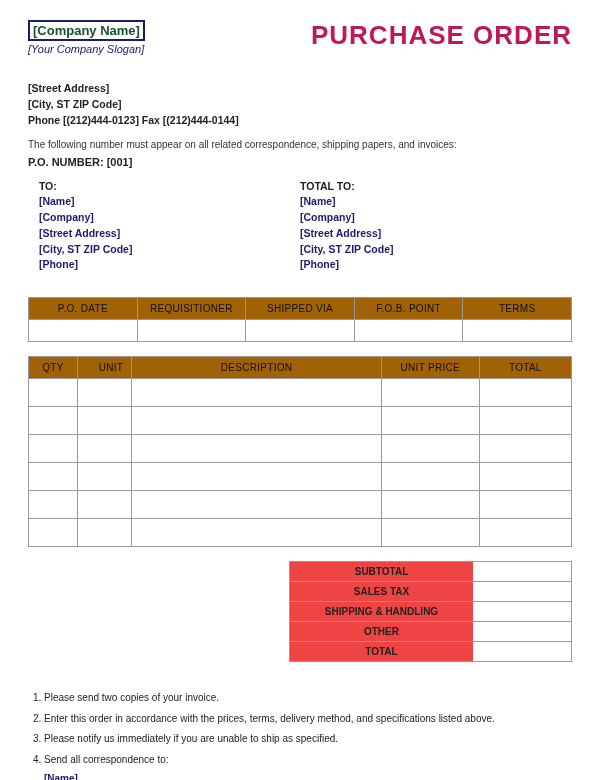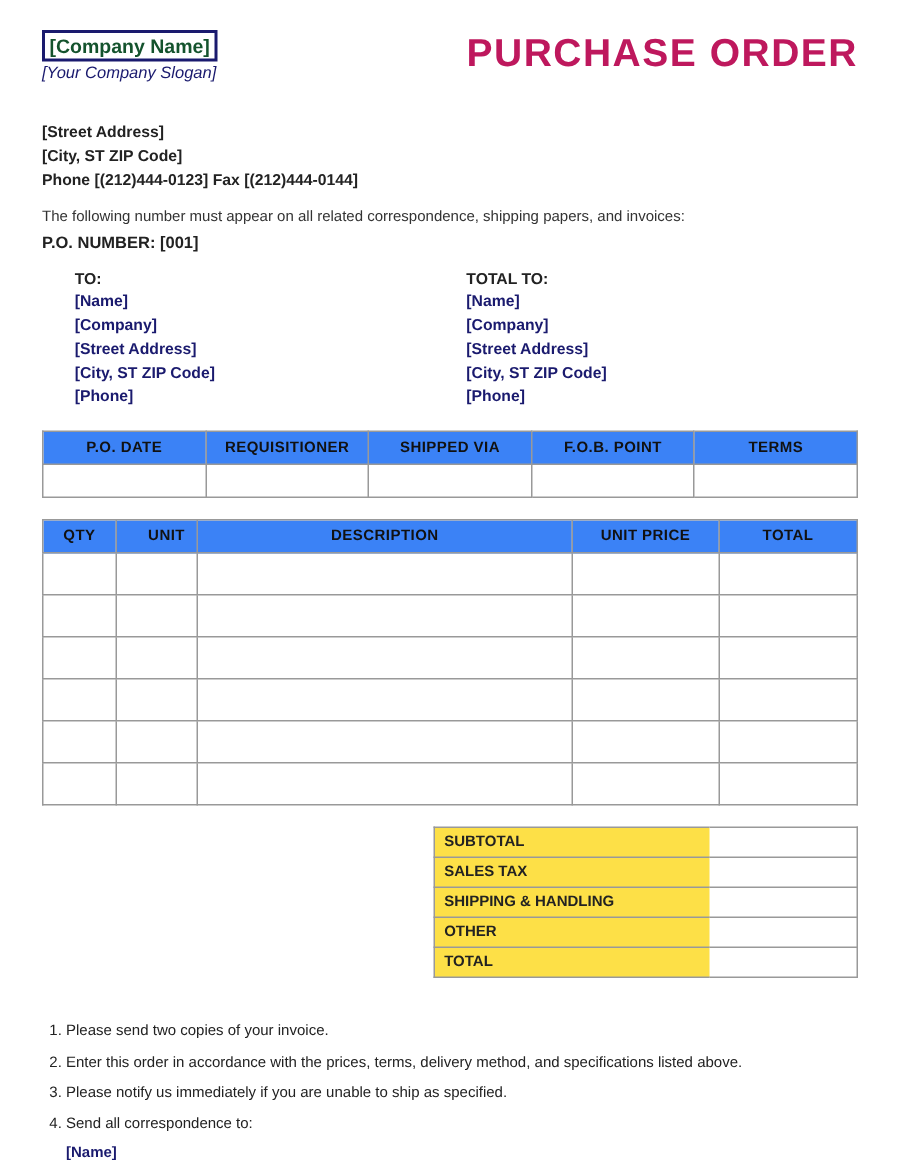--- a/index.html
+++ b/index.html
@@ -59,22 +59,22 @@
     }
     .po-number {
       font-weight: bold;
       font-size: 11px;
       margin-bottom: 12px;
     }
 
     
     .to-section {
       display: flex;
-      justify-content: flex-end;
-      margin-bottom: 14px;
+      justify-content: center;
+      margin-bottom: 24px;
     }
     .to-block {
       width: 48%;
     }
     .to-label {
       font-weight: bold;
       font-size: 10.5px;
       margin-bottom: 2px;
     }
     .to-field {
@@ -84,25 +84,25 @@
       line-height: 1.5;
     }
 
     
     table {
       width: 100%;
       border-collapse: collapse;
       margin-bottom: 14px;
     }
     th {
-      background: #3b82f6;
+      background: #a16207;
       border: 1px solid #999;
       text-align: center;
       font-size: 10px;
-      font-weight: bold;
+      font-weight: normal;
       padding: 5px 3px;
       color: #111;
       text-transform: uppercase;
       letter-spacing: 0.3px;
     }
     td {
       border: 1px solid #999;
       padding: 4px 3px;
       font-size: 10px;
     }
@@ -128,23 +128,23 @@
     .summary-table {
       width: 52%;
       border-collapse: collapse;
     }
     .summary-table td {
       border: 1px solid #999;
       padding: 4px 6px;
       font-size: 10px;
     }
     .summary-label {
-      text-align: left;
-      font-weight: bold;
-      background: #fde047;
+      text-align: center;
+      font-weight: bold;
+      background: #ef4444;
       border-right: none !important;
       width: 65%;
     }
     .summary-value {
       width: 35%;
       border-left: none !important;
       height: 20px;
     }
     .summary-total-label {
       font-weight: bold;

